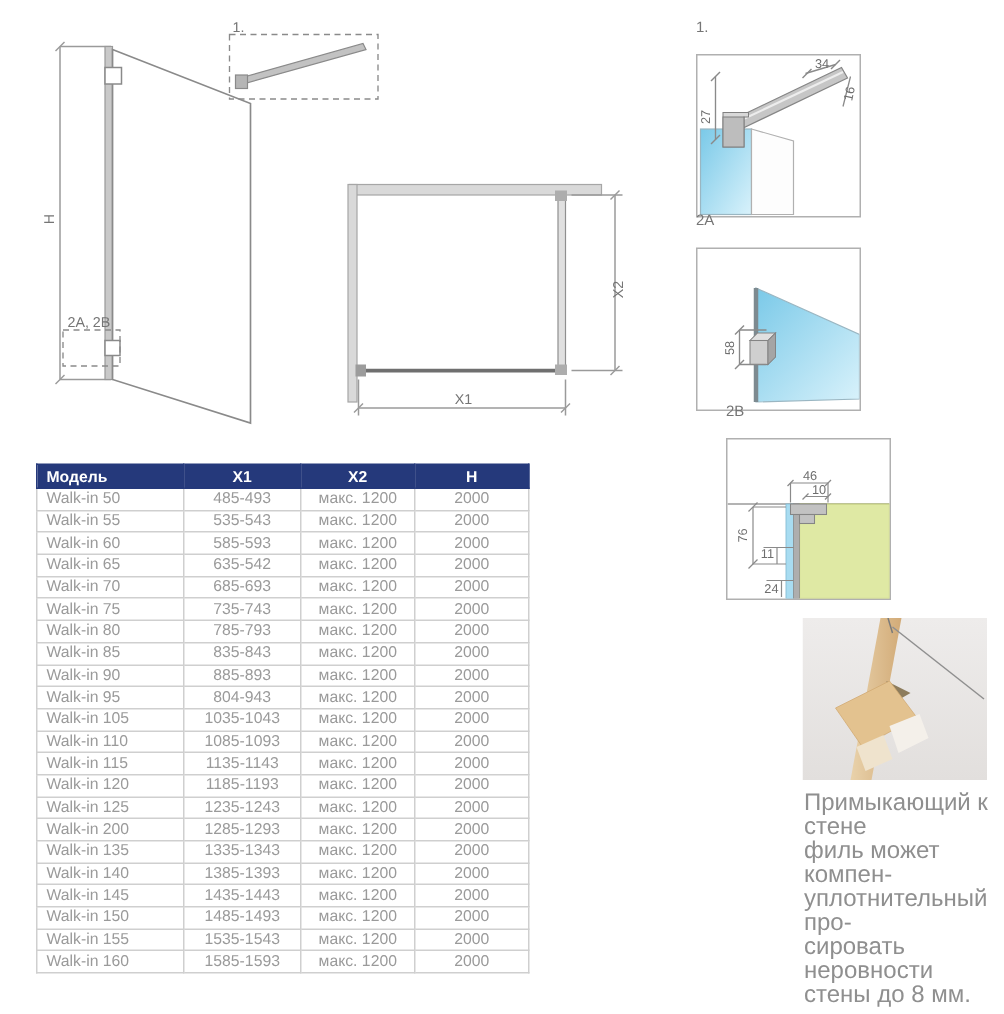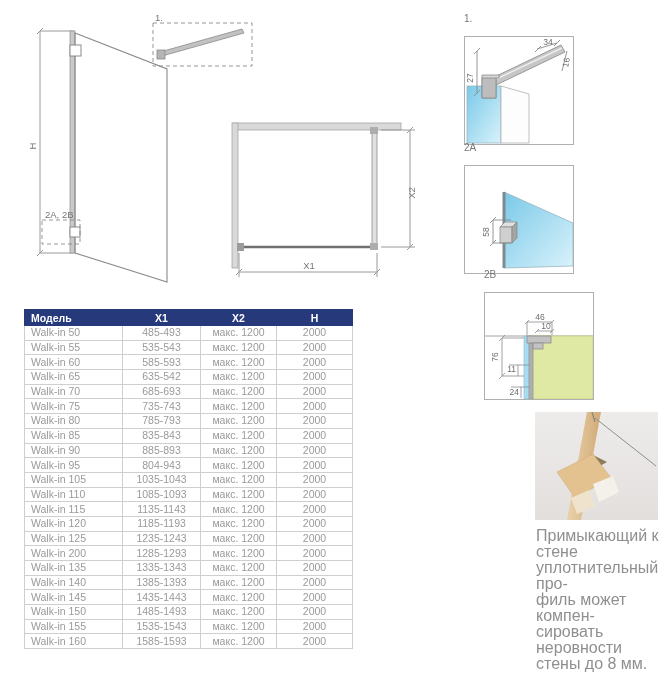--- a/index.html
+++ b/index.html
@@ -384,19 +384,19 @@
     <line x1="57" y1="0" x2="60" y2="10" stroke="#7a7a7a" stroke-width="1"></line>
     <line x1="60" y1="6" x2="121" y2="54" stroke="#8f8f8f" stroke-width="1"></line>
     <polygon points="56,42 72,50 58,58" fill="#8d7c5c"></polygon>
     <polygon points="22,60 58,42 76,66 40,86" fill="#e3c28f" stroke="#d0a870" stroke-width="0.5"></polygon>
     <polygon points="58,72 78,64 84,80 64,90" fill="#f4f0ea"></polygon>
     <polygon points="36,86 54,78 60,94 42,102" fill="#efe3cd"></polygon>
   </svg>
 
   <div class="note abs" style="left:536px;top:528px;width:132px;">
     <div>Примыкающий к стене</div>
+    <div>филь может компен-</div>
     <div>уплотнительный про-</div>
-    <div>филь может компен-</div>
     <div>сировать неровности</div>
     <div>стены до 8 мм.</div>
   </div>
 
 </div>
 
 </body></html>

